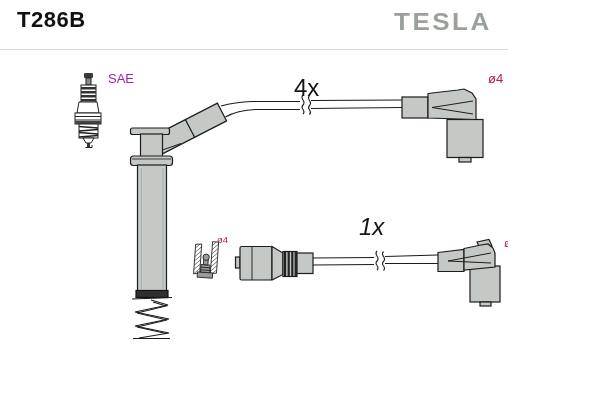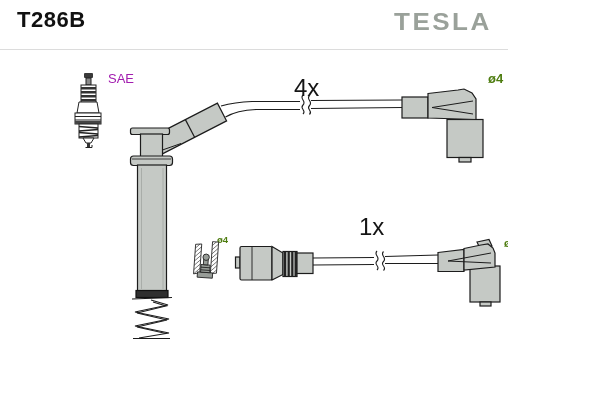--- a/index.html
+++ b/index.html
@@ -6,23 +6,23 @@
   #stage{position:relative;width:508px;height:400px;background:#ffffff;overflow:hidden;
          font-family:"Liberation Sans",sans-serif;color:#1c1c1c;}
   .abs{position:absolute;}
   #part-number{left:17px;top:7px;font-size:22px;font-weight:bold;letter-spacing:0.5px;color:#111;}
   #subtitle{left:18px;top:32px;font-size:9.5px;letter-spacing:0.3px;color:#222;}
   #brand-logo{left:394px;top:6px;font-size:26px;font-weight:800;letter-spacing:2.5px;
               color:#9aa19a;transform:scaleY(0.95);}
   #header-divider{left:0;top:49px;width:600px;height:1px;background:#dcdcdc;}
   .qty-label{font-size:24px;color:#151515;}
   #qty-4x{left:294px;top:59px;margin-top:15px;}
-  #qty-1x{left:359px;top:213px;}
+  #qty-1x{left:359px;top:213px;font-style:italic;}
   #sae-label{left:108px;top:71px;font-size:13px;color:#a21caf;}
-  .dia-label{font-weight:bold;color:#4d7c0f;}
+  .dia-label{font-weight:normal;color:#be185d;}
   #dia-top{left:488px;top:71px;font-size:13px;}
   #dia-bottom-left{left:217px;top:234px;font-size:9.5px;}
   #dia-bottom-right{left:504px;top:237px;font-size:10.5px;}
   svg{position:absolute;left:0;top:0;}
 </style>
 </head>
 <body>
 
 <div id="stage">
 

